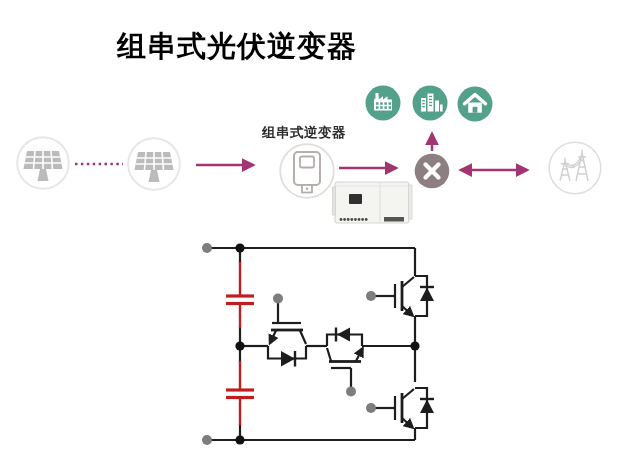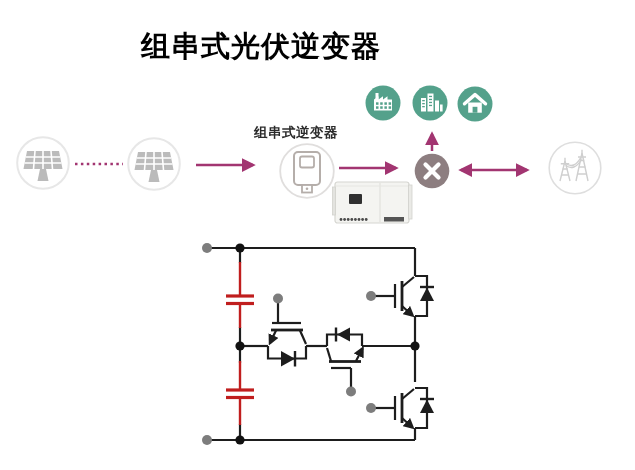--- a/index.html
+++ b/index.html
@@ -3,24 +3,24 @@
 <meta charset="utf-8">
 <style>
   html,body{margin:0;padding:0;background:#fff;}
   .stage{
     position:relative;width:635px;height:470px;background:#ffffff;overflow:hidden;
     font-family:"Liberation Sans","DejaVu Sans",sans-serif;
   }
   .abs{position:absolute;}
   .title{
     left:0;top:27px;width:474px;text-align:center;
-    font-size:29px;font-weight:800;color:#000;letter-spacing:1px;margin-left:24px;
+    font-size:29px;font-weight:800;color:#000;letter-spacing:1px;
   }
   .inv-label{
-    left:248px;top:124px;width:96px;text-align:center;
+    left:256px;top:124px;width:96px;text-align:center;
     font-size:13.5px;font-weight:600;color:#2b2b2b;letter-spacing:.5px;
   }
   svg{display:block;}
   .layer{left:0;top:0;width:635px;height:470px;pointer-events:none;}
 </style>
 </head>
 <body>
 
 <div class="stage">
 

